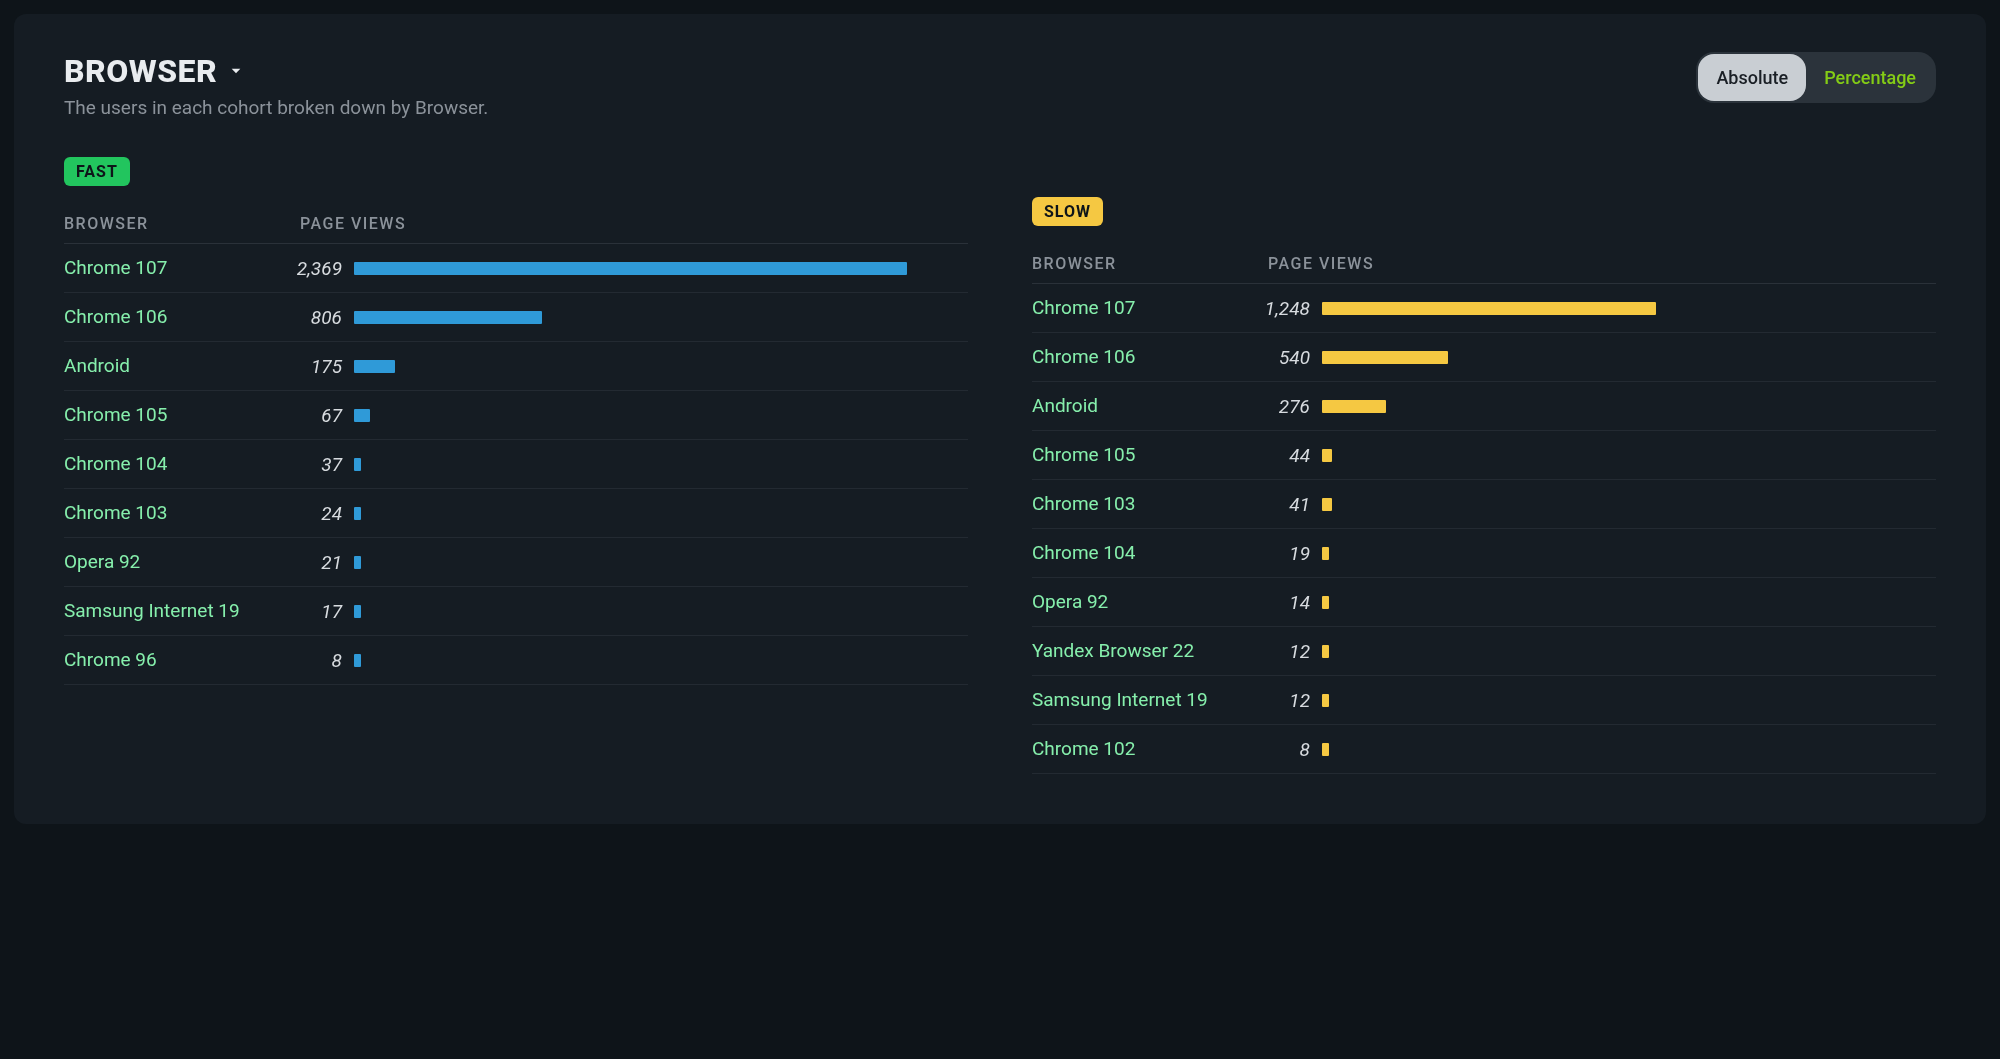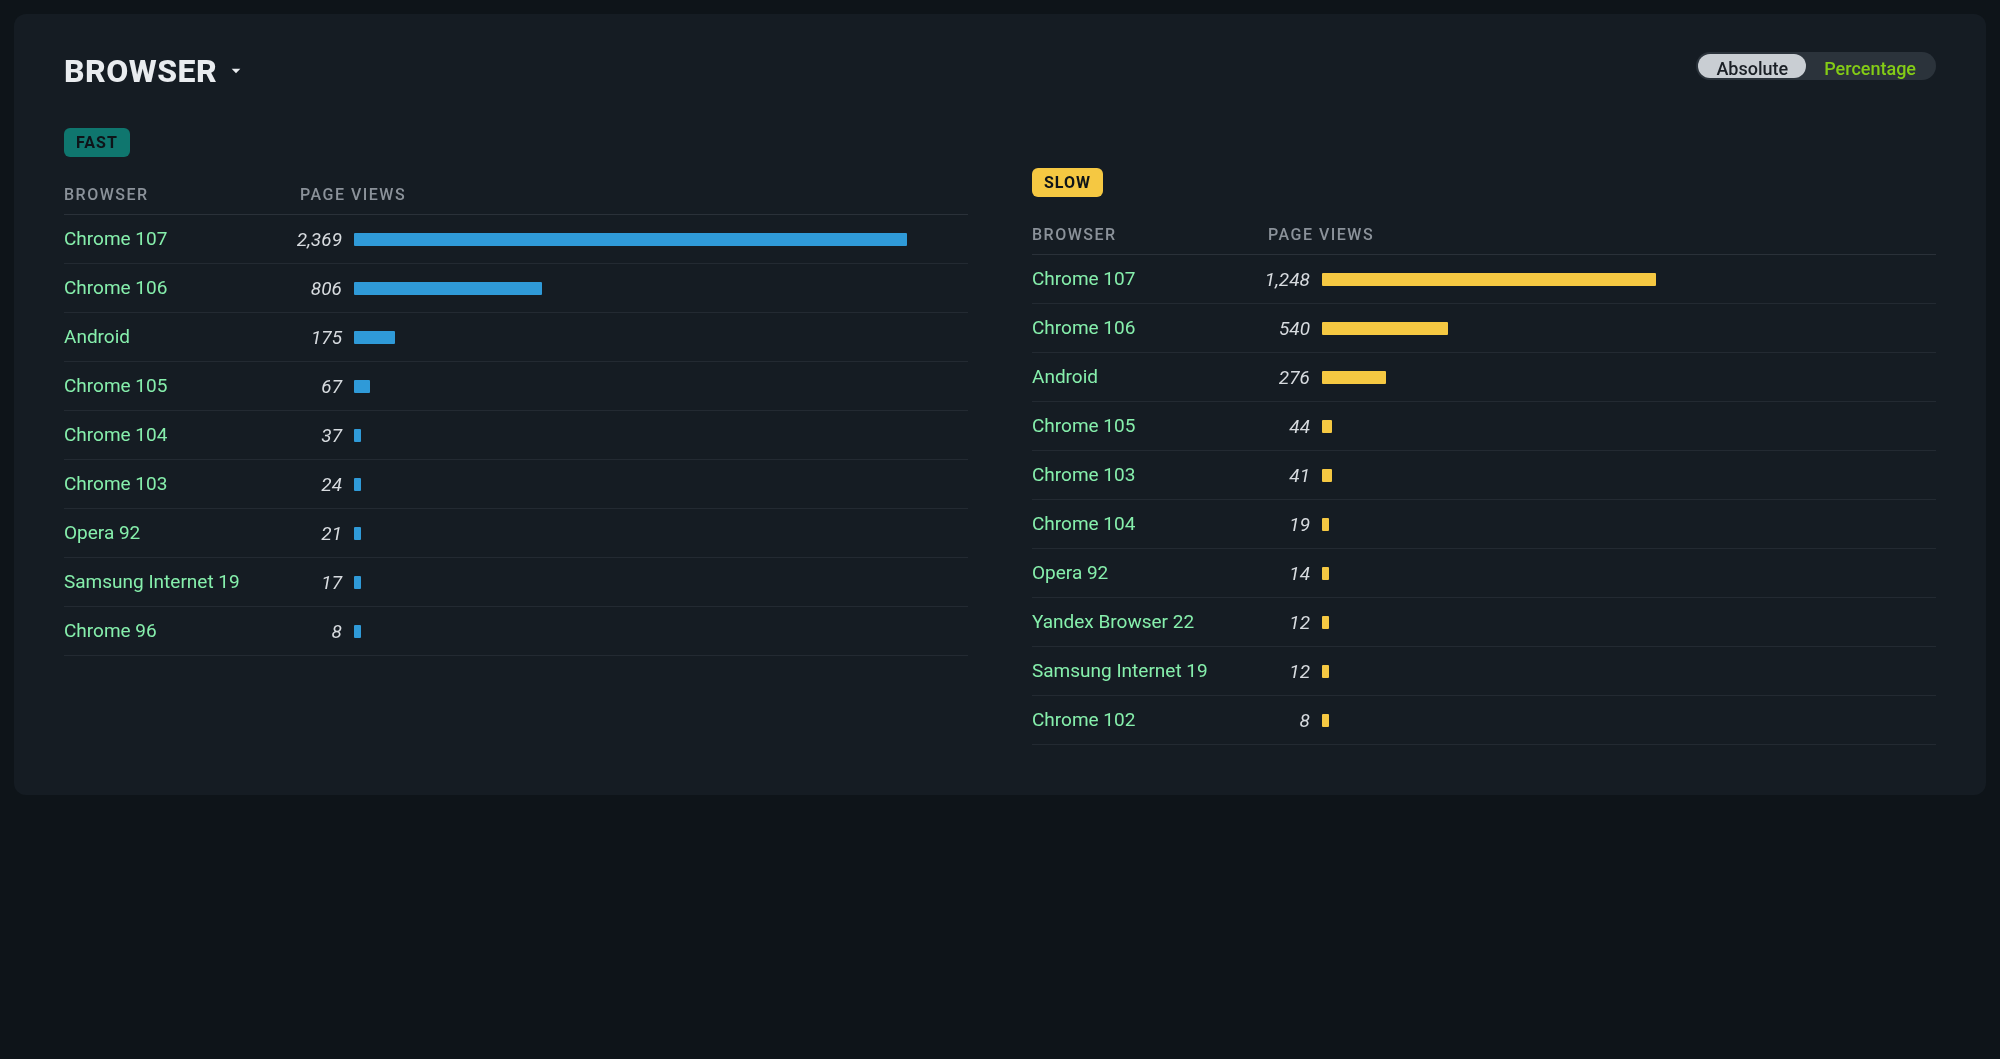--- a/index.html
+++ b/index.html
@@ -36,21 +36,21 @@
   .subtitle {
     font-size: 19px;
     color: #8b929a;
     font-weight: 400;
   }
   .toggle {
     display:flex;
     background:#2b333b;
     border-radius: 18px;
     padding:2px;
-    height:28px;
+    height:51px;
   }
   .toggle-btn {
     border:none;
     background:transparent;
     color:#84cc16;
     font-size:18px;
     font-weight:500;
     padding: 4px 18px;
     border-radius:16px;
     cursor:pointer;
@@ -68,21 +68,21 @@
   .col { flex:1; min-width:0;}
   .badge {
     display:inline-block;
     font-size:16px;
     font-weight:700;
     letter-spacing:1px;
     padding:5px 12px;
     border-radius:6px;
     color:#0e1419;
   }
-  .badge-fast { background:#0f766e; }
+  .badge-fast { background:#22c55e; }
   .badge-slow { background:#f5c842;margin-top:40px; }
   .tbl-head {
     display:flex;
     margin-top:28px;
     padding-bottom:10px;
     border-bottom:1px solid #2a3139;
     color:#8b929a;
     font-size:16px;
     letter-spacing:1.5px;
     font-weight:500;
@@ -134,20 +134,21 @@
   <div class="header-row">
     <div class="title-block">
       <div class="title-line">
         <span class="title">BROWSER</span>
         <span class="chevron">
           <svg viewBox="0 0 24 24">
               <path d="M5.5 8.5l6.5 7 6.5-7z"></path>
             </svg>
         </span>
       </div>
+      <div class="subtitle">The users in each cohort broken down by Browser.</div>
     </div>
     <div class="toggle">
       <button class="toggle-btn active">Absolute</button>
       <button class="toggle-btn">Percentage</button>
     </div>
   </div>
 
   <div class="columns">
 
     <div class="col">

